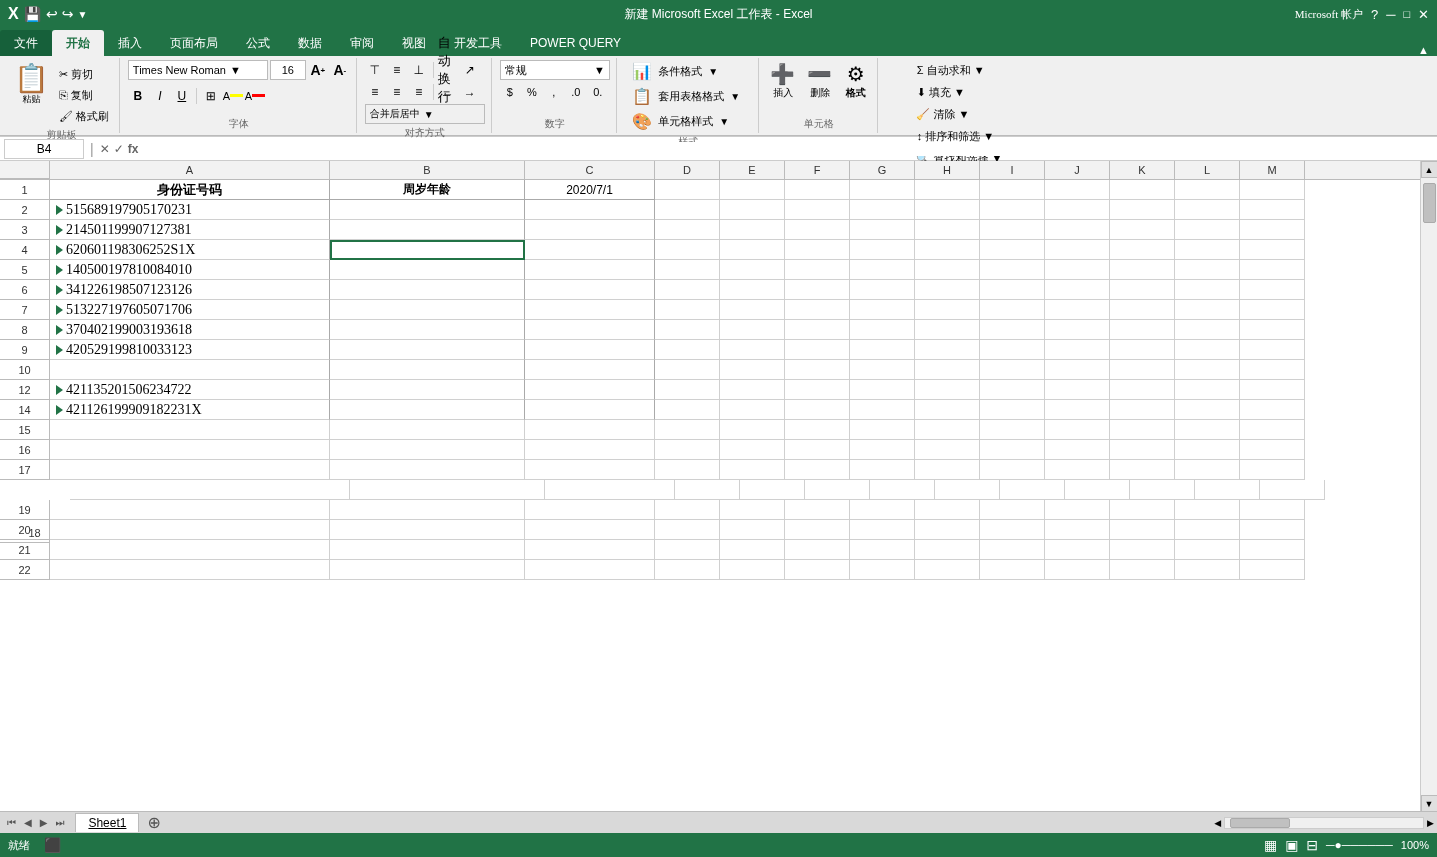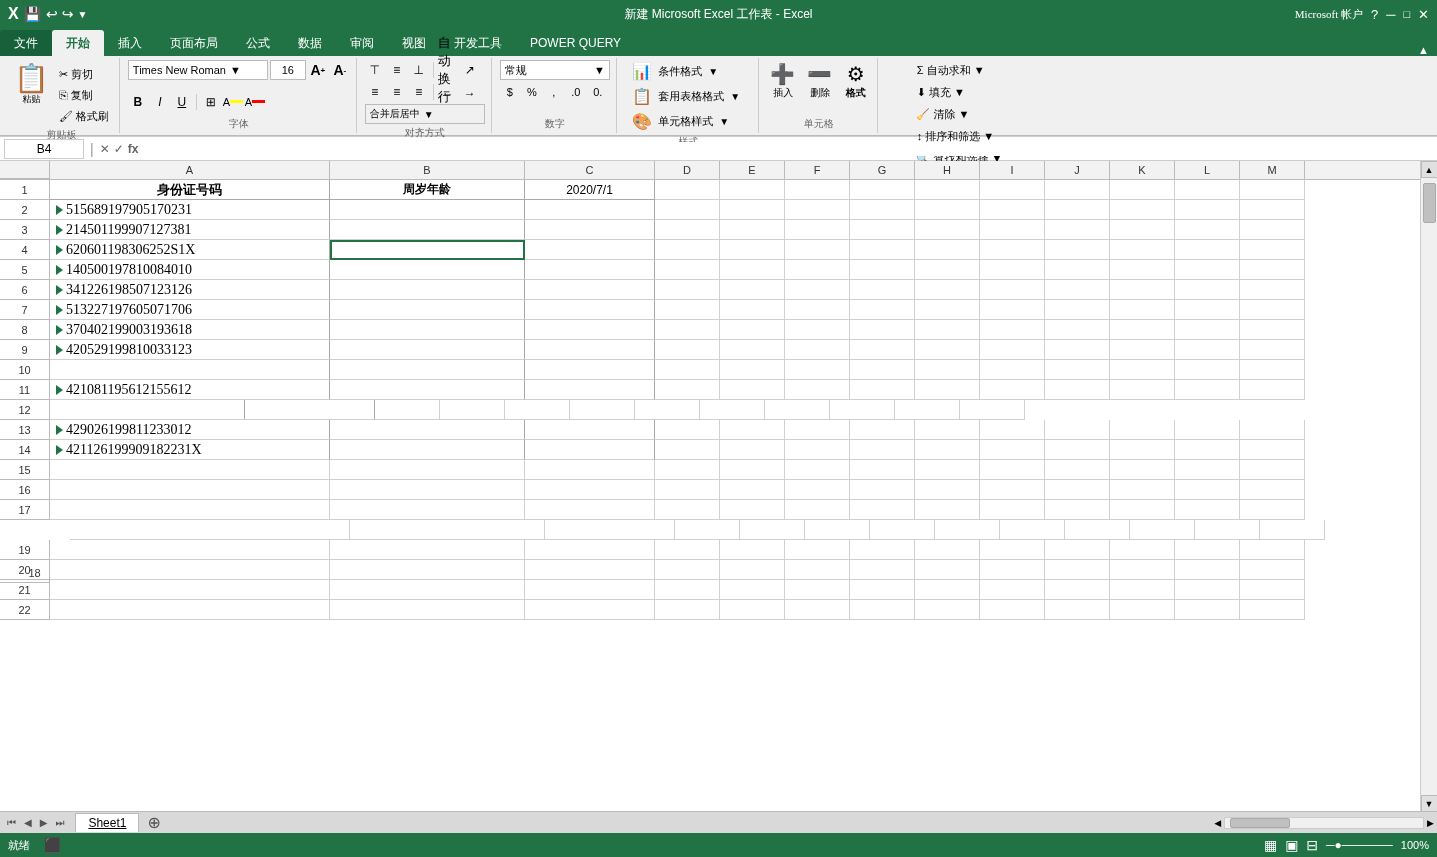--- a/index.html
+++ b/index.html
@@ -315,21 +315,21 @@
           <div class="rsmall">
             <span>🖌</span>
             <span>格式刷</span>
           </div>
         </div>
       </div>
       <div class="ribbon-group-label">剪贴板</div>
     </div>
 
     <div class="ribbon-group" style="min-width:180px;">
-      <div class="ribbon-group-content" style="flex-direction:column;gap:12px;">
+      <div class="ribbon-group-content" style="flex-direction:column;gap:6px;">
         <div class="format-row">
           <div class="font-box" style="width:140px;">
             <span>Times New Roman</span>
             <span>▼</span>
           </div>
           <div class="font-size-box">
             <span>16</span>
           </div>
           <div class="mini-btn" style="font-size:14px;font-weight:bold;">A<sup style="font-size:8px;">+</sup></div>
           <div class="mini-btn" style="font-size:14px;font-weight:bold;">A<sup style="font-size:8px;">-</sup></div>
@@ -698,61 +698,25 @@
             <div class="cell col-d-m"></div>
             <div class="cell col-d-m"></div>
             <div class="cell col-d-m"></div>
             <div class="cell col-d-m"></div>
             <div class="cell col-d-m"></div>
             <div class="cell col-d-m"></div>
             <div class="cell col-d-m"></div>
             <div class="cell col-d-m"></div>
           </div>
           <div class="grid-row row-height">
-            <div class="row-header" style="height: 20px; width: 50px;">11</div>
+            <div class="row-header" style="height: 20px; width: 50px;">12</div>
             <div class="cell col-a" style="border-bottom: 1px solid rgb(208, 208, 208); border-right: 1px solid rgb(170, 170, 170);">
               <div style="position: relative; width: 100%; height: 100%; display: flex; align-items: center; padding-left: 12px;">
                 <div style="position: absolute; left: 2px; top: 50%; transform: translateY(-50%); width: 0px; height: 0px; border-top: 5px solid transparent; border-bottom: 5px solid transparent; border-left: 7px solid rgb(33, 115, 70);"></div>
-                <span>421081195612155612</span>
-              </div>
-            </div>
-            <div class="cell col-b" style="border-bottom: 1px solid rgb(208, 208, 208); border-right: 1px solid rgb(170, 170, 170);"></div>
-            <div class="cell col-c" style="border-bottom: 1px solid rgb(208, 208, 208); border-right: 1px solid rgb(170, 170, 170);"></div>
-            <div class="cell col-d-m"></div>
-            <div class="cell col-d-m"></div>
-            <div class="cell col-d-m"></div>
-            <div class="cell col-d-m"></div>
-            <div class="cell col-d-m"></div>
-            <div class="cell col-d-m"></div>
-            <div class="cell col-d-m"></div>
-            <div class="cell col-d-m"></div>
-            <div class="cell col-d-m"></div>
-            <div class="cell col-d-m"></div>
-          </div>
-          <div class="grid-row row-height">
-            <div class="row-header" style="height: 20px; width: 50px;">12</div>
-            <div class="cell col-b" style="border-bottom: 1px solid rgb(208, 208, 208); border-right: 1px solid rgb(170, 170, 170);"></div>
-            <div class="cell col-c" style="border-bottom: 1px solid rgb(208, 208, 208); border-right: 1px solid rgb(170, 170, 170);"></div>
-            <div class="cell col-d-m"></div>
-            <div class="cell col-d-m"></div>
-            <div class="cell col-d-m"></div>
-            <div class="cell col-d-m"></div>
-            <div class="cell col-d-m"></div>
-            <div class="cell col-d-m"></div>
-            <div class="cell col-d-m"></div>
-            <div class="cell col-d-m"></div>
-            <div class="cell col-d-m"></div>
-            <div class="cell col-d-m"></div>
-          </div>
-          <div class="grid-row row-height">
-            <div class="row-header" style="height: 20px; width: 50px;">13</div>
-            <div class="cell col-a" style="border-bottom: 1px solid rgb(208, 208, 208); border-right: 1px solid rgb(170, 170, 170);">
-              <div style="position: relative; width: 100%; height: 100%; display: flex; align-items: center; padding-left: 12px;">
-                <div style="position: absolute; left: 2px; top: 50%; transform: translateY(-50%); width: 0px; height: 0px; border-top: 5px solid transparent; border-bottom: 5px solid transparent; border-left: 7px solid rgb(33, 115, 70);"></div>
-                <span>429026199811233012</span>
+                <span>421135201506234722</span>
               </div>
             </div>
             <div class="cell col-b" style="border-bottom: 1px solid rgb(208, 208, 208); border-right: 1px solid rgb(170, 170, 170);"></div>
             <div class="cell col-c" style="border-bottom: 1px solid rgb(208, 208, 208); border-right: 1px solid rgb(170, 170, 170);"></div>
             <div class="cell col-d-m"></div>
             <div class="cell col-d-m"></div>
             <div class="cell col-d-m"></div>
             <div class="cell col-d-m"></div>
             <div class="cell col-d-m"></div>
             <div class="cell col-d-m"></div>

